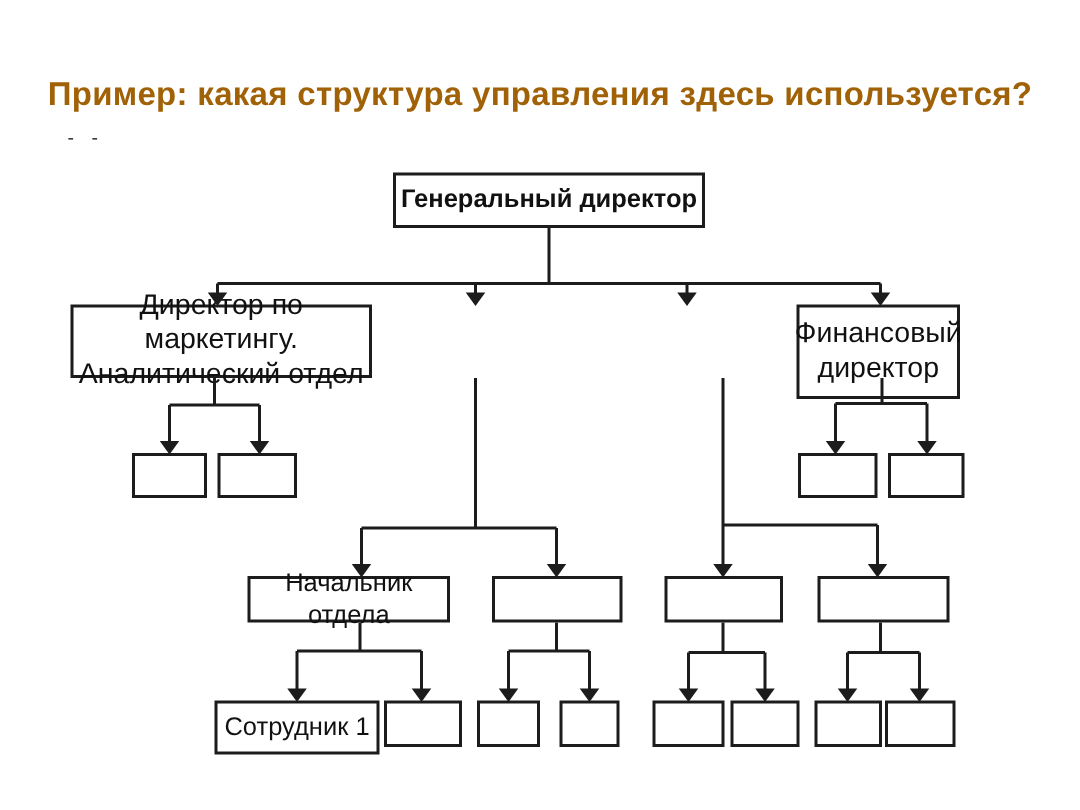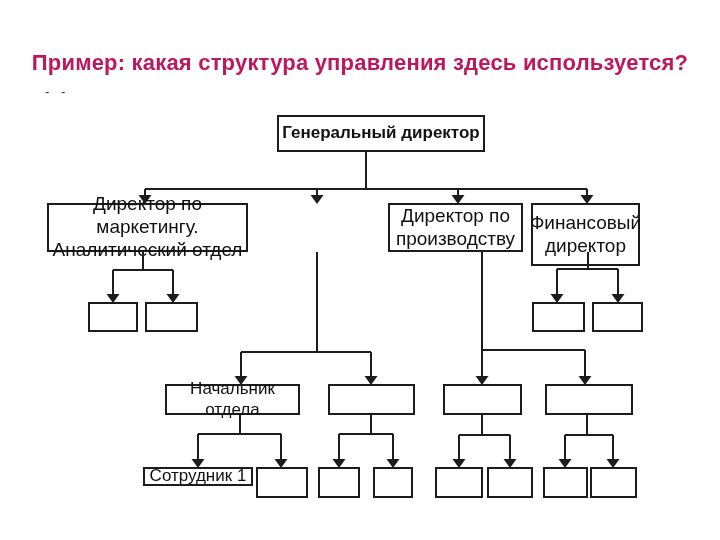--- a/index.html
+++ b/index.html
@@ -9,21 +9,21 @@
     position: relative;
     overflow: hidden;
     font-family: "Liberation Sans", sans-serif;
   }
   .slide-title {
     position: absolute;
     left: 0; top: 50px; width: 720px;
     text-align: center;
     font-size: 22px;
     font-weight: bold;
-    color: #be185d;
+    color: #a16207;
     letter-spacing: 0.2px;
   }
   .stray-mark {
     position: absolute;
     left: 45px; top: 84px;
     font-size: 13px;
     color: #2b2b2b;
     letter-spacing: 4px;
   }
   .org-chart { position: absolute; left: 0; top: 0; width: 720px; height: 540px; }
@@ -51,37 +51,36 @@
   svg.connectors polygon { fill: #1c1c1c; stroke: none; }
 </style>
 </head>
 <body>
 
 <div class="slide-title">Пример: какая структура управления здесь используется?</div>
 <div class="stray-mark">- -</div>
 
 <div class="org-chart">
 
-  <div class="node root" style="left:277px; top:115px; width:208px; height:37px;">Генеральный директор</div>
+  <div class="node root" style="left:262px; top:115px; width:208px; height:37px;">Генеральный директор</div>
 
   <div class="node" style="left:47px; top:203px; width:201px; height:49px;">Директор по маркетингу. Аналитический отдел</div>
-  <div class="node" style="left:388px; top:203px; width:135px; height:49px;">Директор по производству</div>
   <div class="node" style="left:531px; top:203px; width:109px; height:63px;">Финансовый директор</div>
 
   <div class="node" style="left:88px; top:302px; width:50px; height:30px;"></div>
   <div class="node" style="left:145px; top:302px; width:53px; height:30px;"></div>
   <div class="node" style="left:532px; top:302px; width:53px; height:30px;"></div>
   <div class="node" style="left:592px; top:302px; width:51px; height:30px;"></div>
 
   <div class="node lbl" style="left:165px; top:384px; width:135px; height:31px;">Начальник отдела</div>
   <div class="node" style="left:328px; top:384px; width:87px; height:31px;"></div>
   <div class="node" style="left:443px; top:384px; width:79px; height:31px;"></div>
   <div class="node" style="left:545px; top:384px; width:88px; height:31px;"></div>
 
-  <div class="node lbl" style="left:143px; top:467px; width:110px; height:19px;">Сотрудник 1</div>
+  <div class="node lbl" style="left:143px; top:467px; width:110px; height:36px;">Сотрудник 1</div>
   <div class="node" style="left:256px; top:467px; width:52px; height:31px;"></div>
   <div class="node" style="left:318px; top:467px; width:42px; height:31px;"></div>
   <div class="node" style="left:373px; top:467px; width:40px; height:31px;"></div>
   <div class="node" style="left:435px; top:467px; width:48px; height:31px;"></div>
   <div class="node" style="left:487px; top:467px; width:46px; height:31px;"></div>
   <div class="node" style="left:543px; top:467px; width:45px; height:31px;"></div>
   <div class="node" style="left:590px; top:467px; width:47px; height:31px;"></div>
 
   <svg class="connectors" width="720" height="540" viewBox="0 0 720 540">
 

